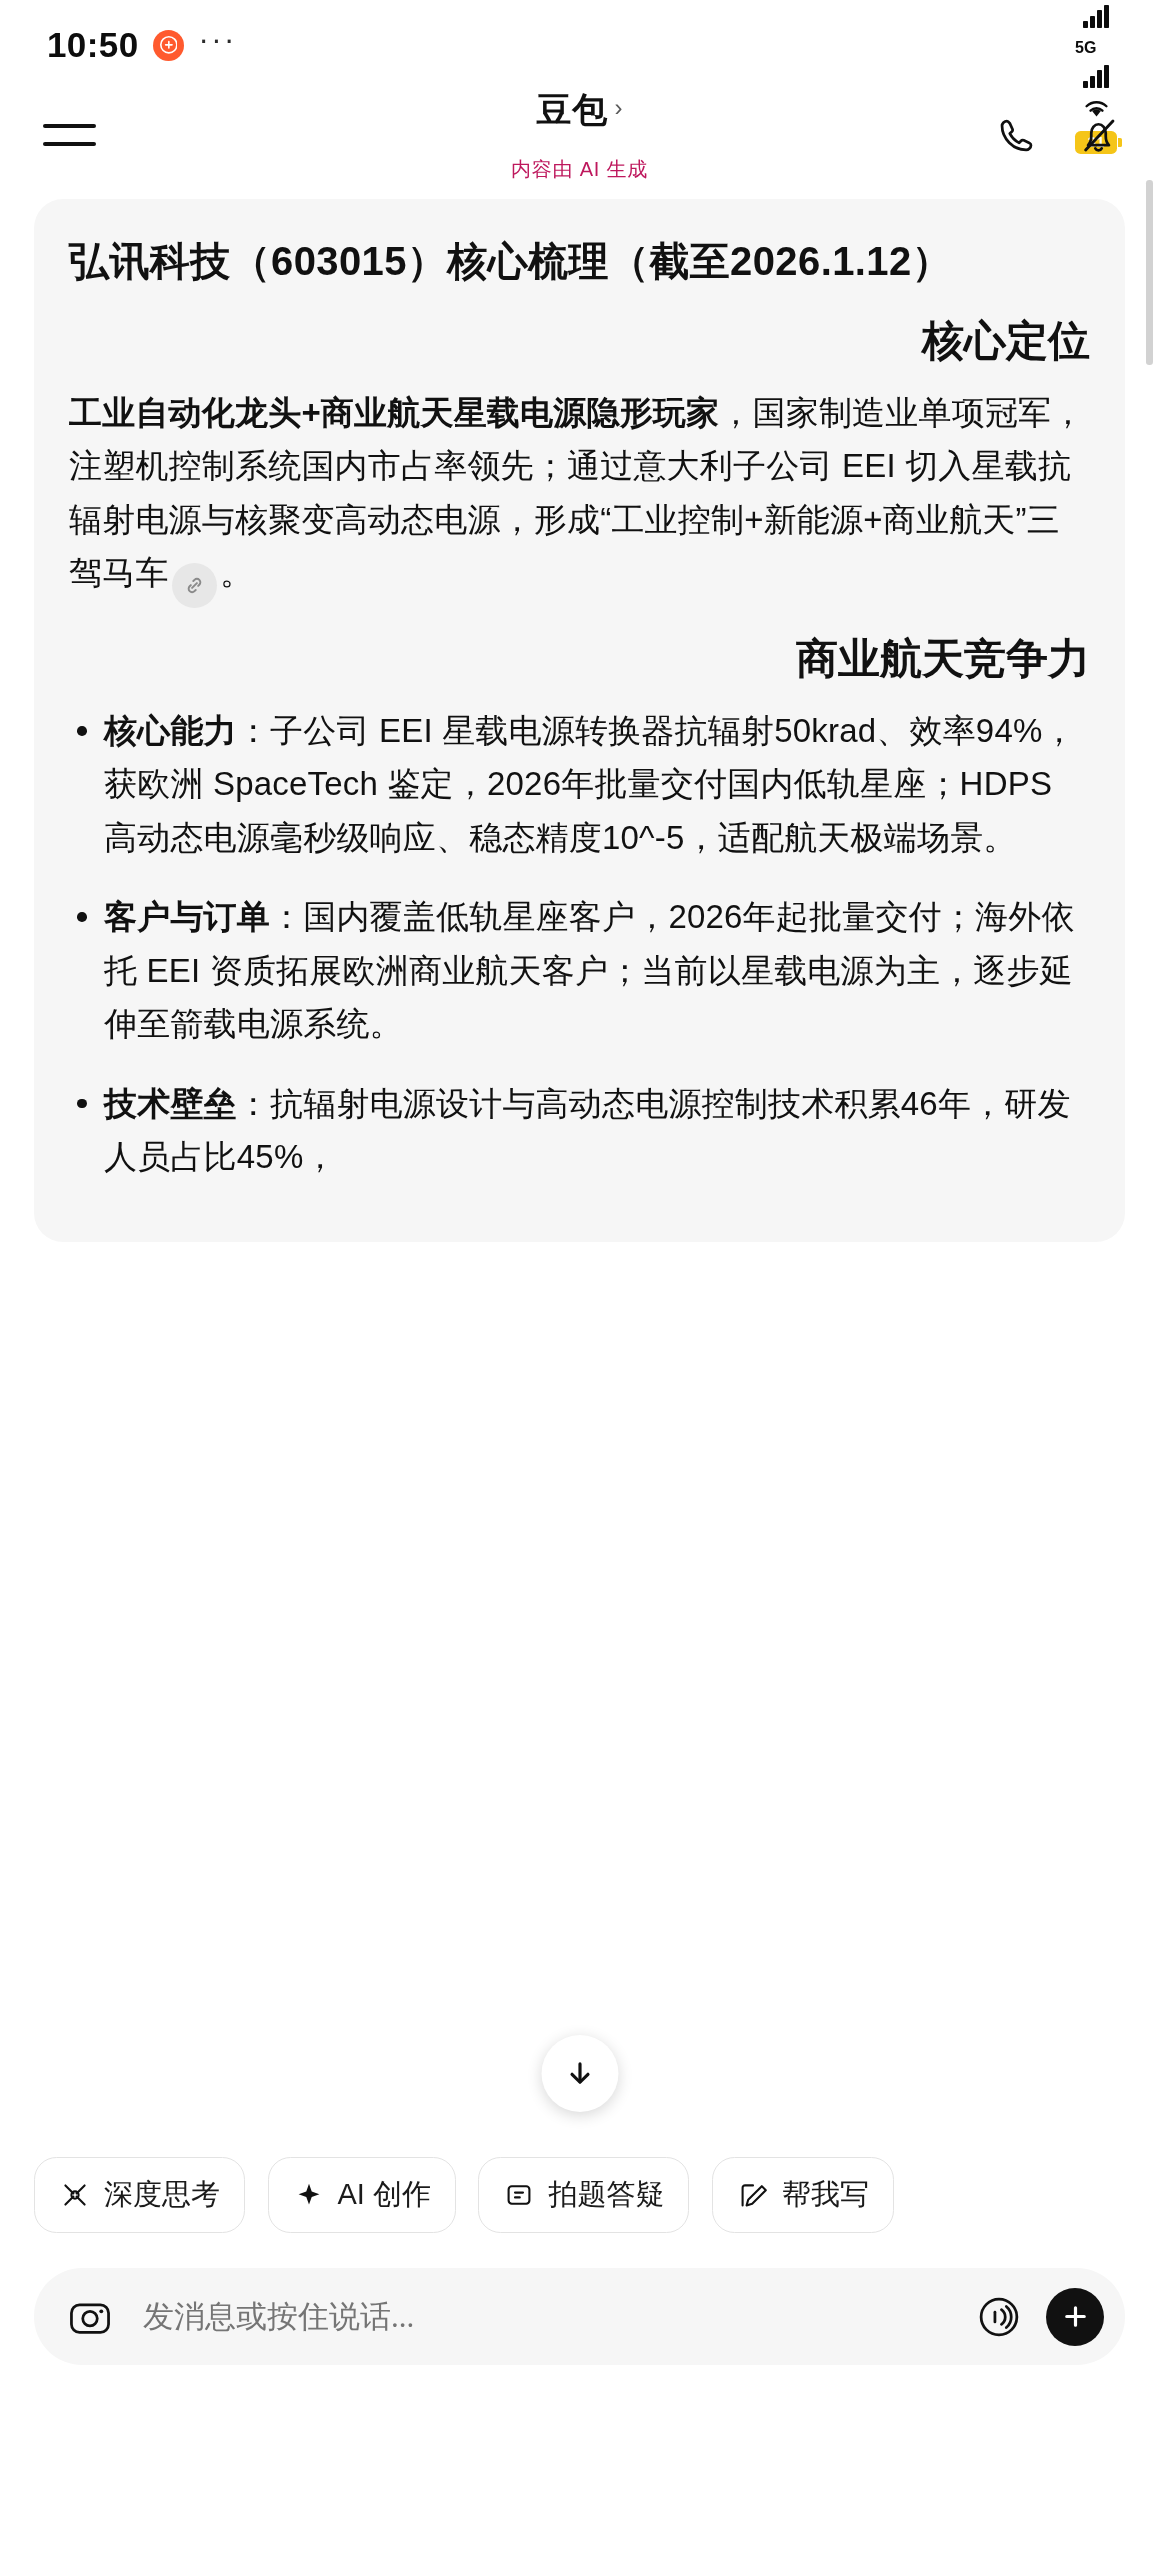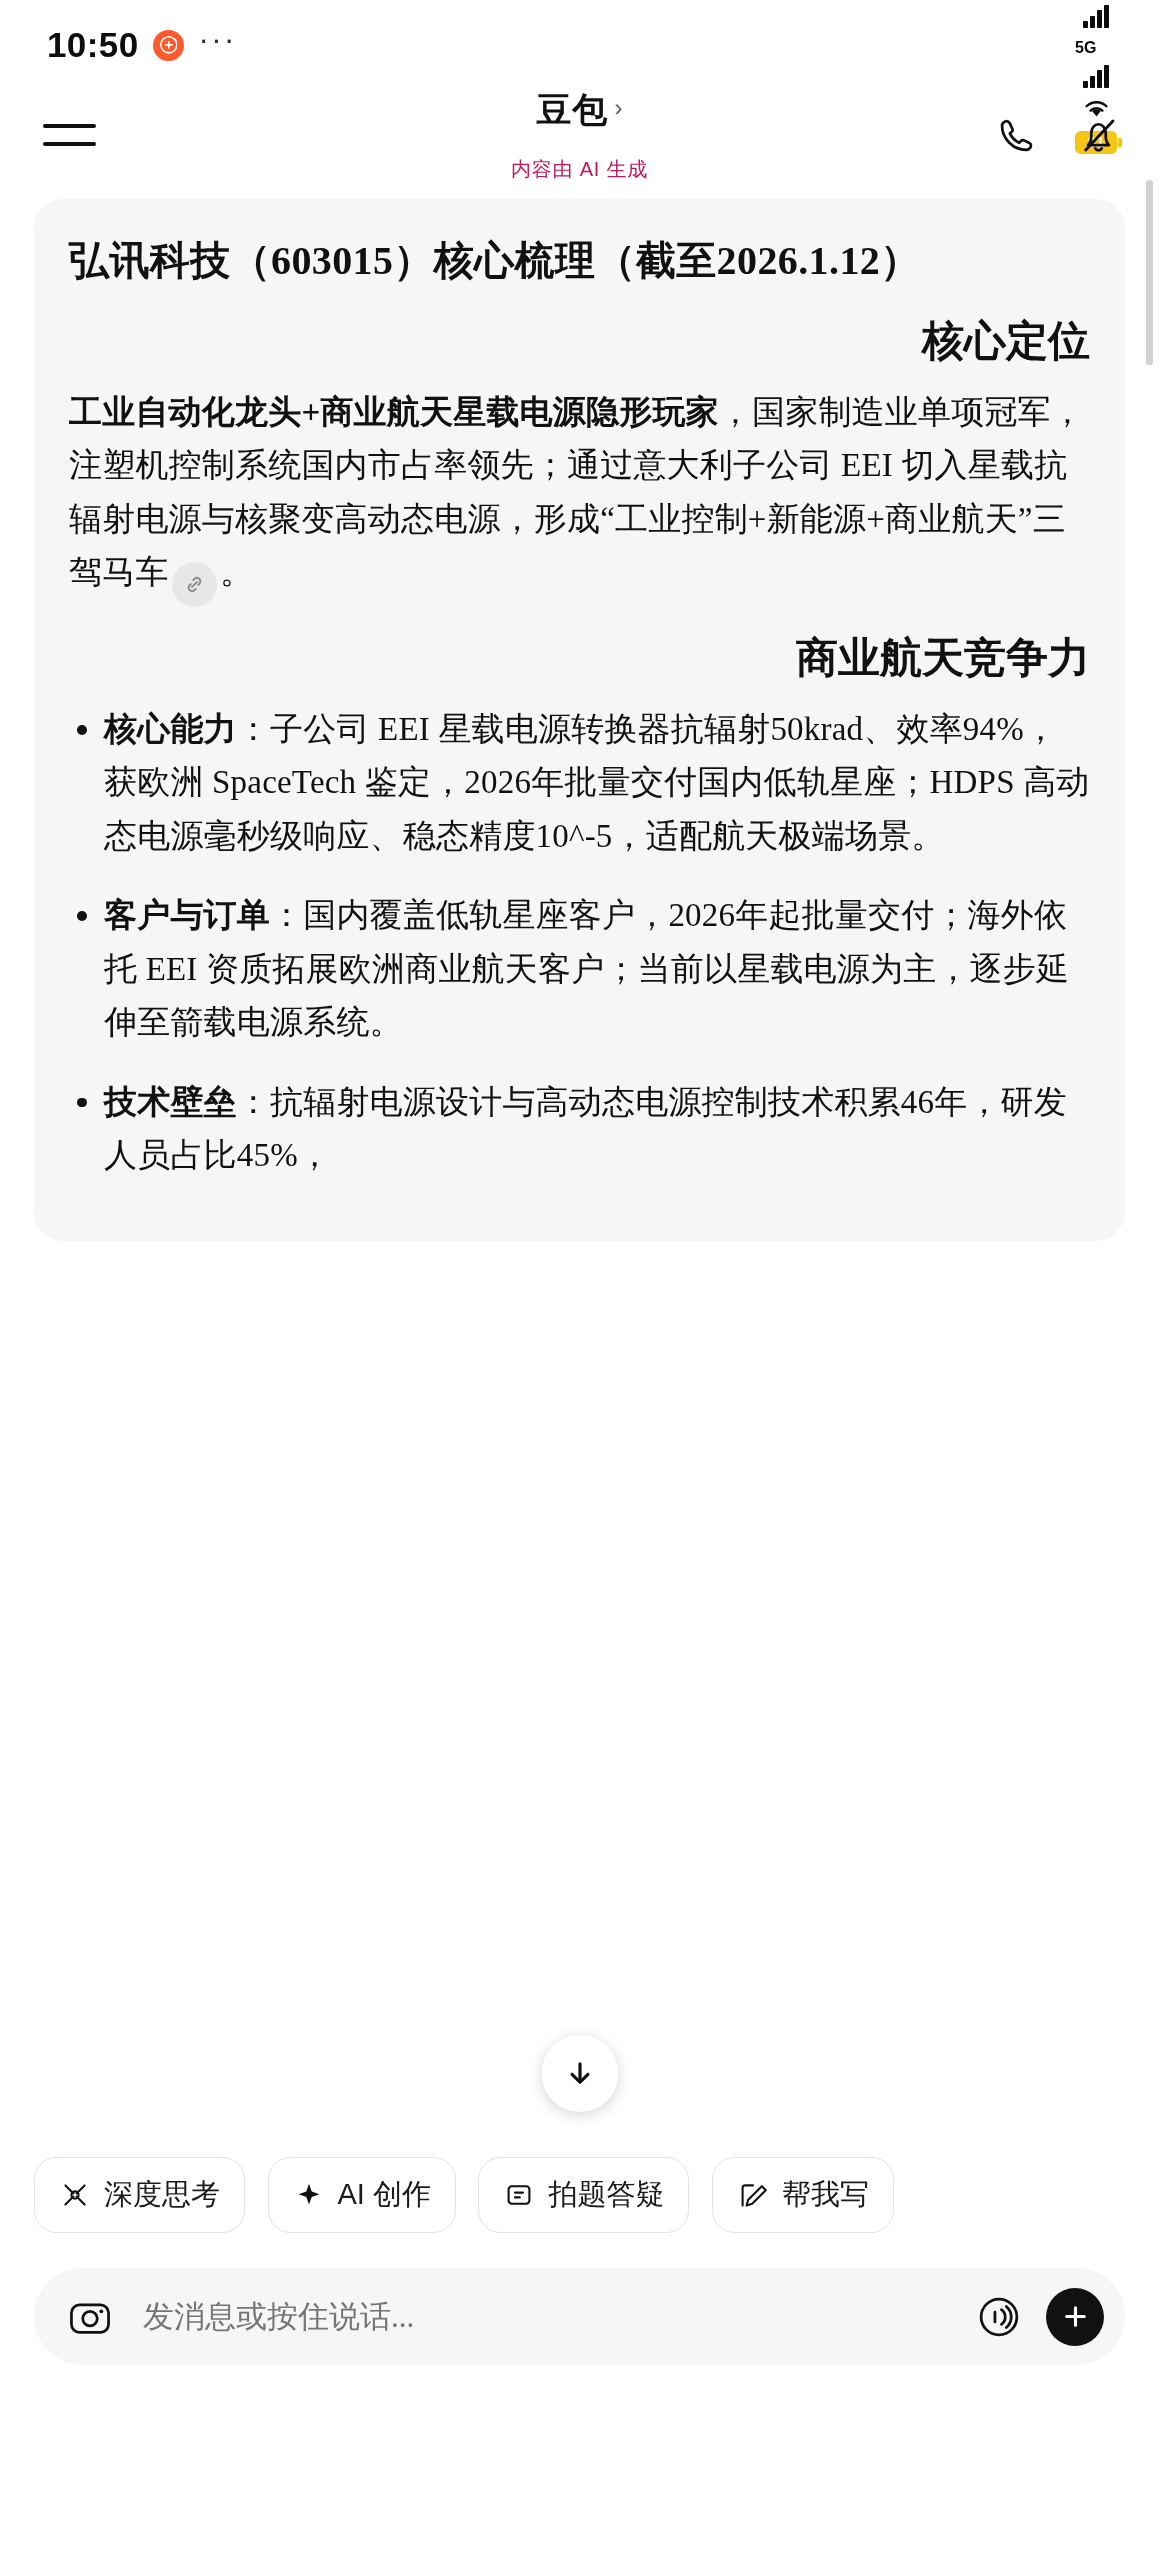--- a/index.html
+++ b/index.html
@@ -155,21 +155,20 @@
     z-index: 2;
   }
   .icon-btn { width: 48px; height: 48px; display:flex; align-items:center; justify-content:center; cursor:pointer; }
 
   
   .content {
     flex: 1 1 auto;
     position: relative;
     overflow: hidden;
     padding: 19.3px 0 0 0;
-    font-family: Liberation Serif, serif;
   }
   .bubble {
     margin: 0 34px 0 34px;
     background: #f6f6f6;
     border-radius: 29px;
     padding: 37px 35px 32px 35px;
     color: #111;
   }
   .bubble h1 {
     font-size: 40px;

